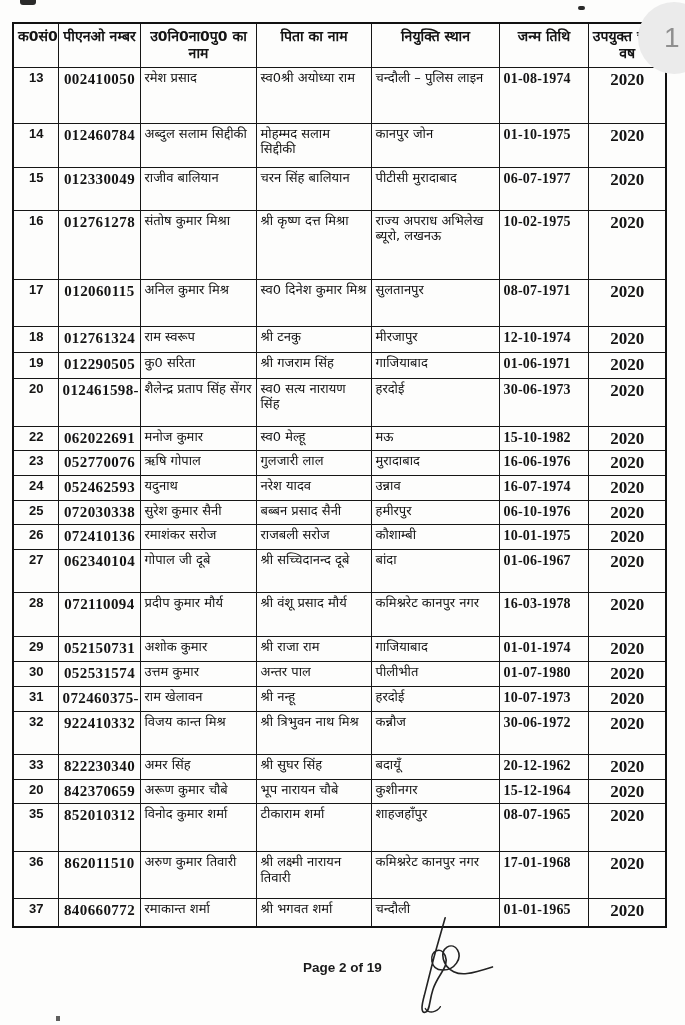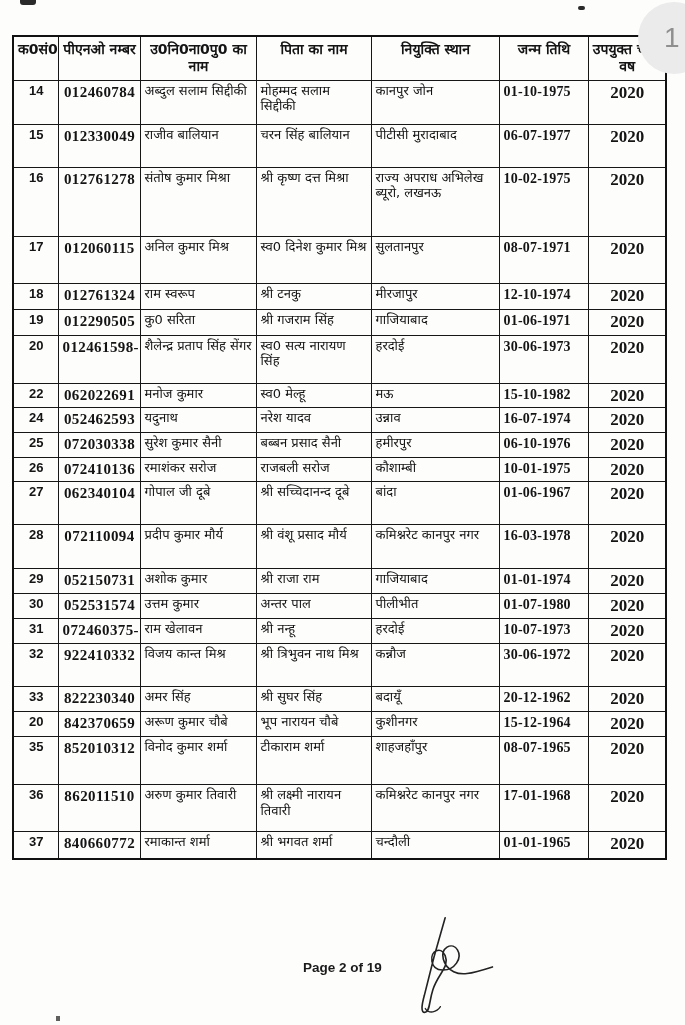--- a/index.html
+++ b/index.html
@@ -8,21 +8,21 @@
     background:#fdfdfc;
     overflow:hidden;
     position:relative;
     font-family:"DejaVu Sans",sans-serif;
     color:#141414;
   }
   .page{position:relative;width:685px;height:1025px;overflow:hidden;}
 
   
   table.scan{
-    position:absolute;left:12px;top:35px;
+    position:absolute;left:12px;top:22px;
     border-collapse:collapse;
     table-layout:fixed;
     width:653px;
     background:#fdfdfc;
   }
   table.scan th,table.scan td{
     border:1.6px solid #161616;
     padding:2px 3px 1px 4px;
     vertical-align:top;
     overflow:hidden;
@@ -98,20 +98,29 @@
           <th>क0सं0</th>
           <th>पीएनओ नम्बर</th>
           <th>उ0नि0ना0पु0 का नाम</th>
           <th>पिता का नाम</th>
           <th>नियुक्ति स्थान</th>
           <th>जन्म तिथि</th>
           <th>उपयुक्त चयन वष</th>
         </tr>
       </thead>
     <tbody>
+        <tr style="height: 56px;">
+          <td class="c-sn">13</td>
+          <td class="c-pno">002410050</td>
+          <td class="c-name">रमेश प्रसाद</td>
+          <td class="c-father">स्व0श्री अयोध्या राम</td>
+          <td class="c-place">चन्दौली – पुलिस लाइन</td>
+          <td class="c-dob">01-08-1974</td>
+          <td class="c-year">2020</td>
+        </tr>
         <tr style="height: 44px;">
           <td class="c-sn">14</td>
           <td class="c-pno">012460784</td>
           <td class="c-name">अब्दुल सलाम सिद्दीकी</td>
           <td class="c-father">मोहम्मद सलाम सिद्दीकी</td>
           <td class="c-place">कानपुर जोन</td>
           <td class="c-dob">01-10-1975</td>
           <td class="c-year">2020</td>
         </tr>
         <tr style="height: 43px; margin-left: 27px;">
@@ -171,20 +180,29 @@
         <tr style="height: 24px;">
           <td class="c-sn">22</td>
           <td class="c-pno">062022691</td>
           <td class="c-name">मनोज कुमार</td>
           <td class="c-father">स्व0 मेल्हू</td>
           <td class="c-place">मऊ</td>
           <td class="c-dob">15-10-1982</td>
           <td class="c-year">2020</td>
         </tr>
         <tr style="height: 23px;">
+          <td class="c-sn">23</td>
+          <td class="c-pno">052770076</td>
+          <td class="c-name">ऋषि गोपाल</td>
+          <td class="c-father">गुलजारी लाल</td>
+          <td class="c-place">मुरादाबाद</td>
+          <td class="c-dob">16-06-1976</td>
+          <td class="c-year">2020</td>
+        </tr>
+        <tr style="height: 23px;">
           <td class="c-sn">24</td>
           <td class="c-pno">052462593</td>
           <td class="c-name">यदुनाथ</td>
           <td class="c-father">नरेश यादव</td>
           <td class="c-place">उन्नाव</td>
           <td class="c-dob">16-07-1974</td>
           <td class="c-year">2020</td>
         </tr>
         <tr style="height: 24px;">
           <td class="c-sn">25</td>

